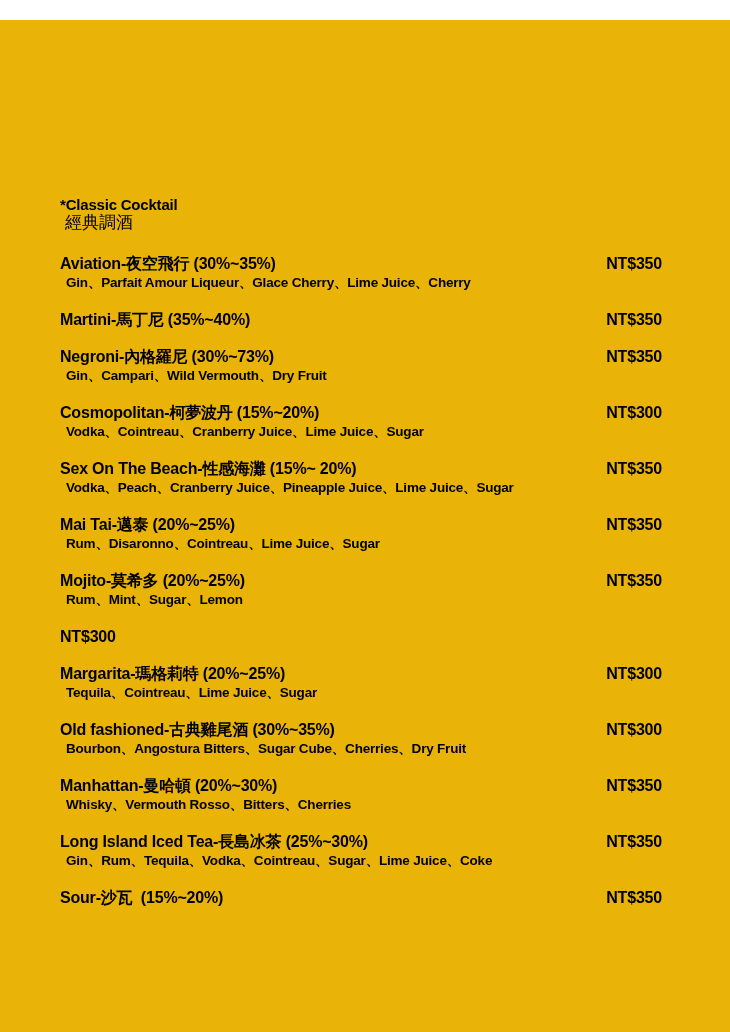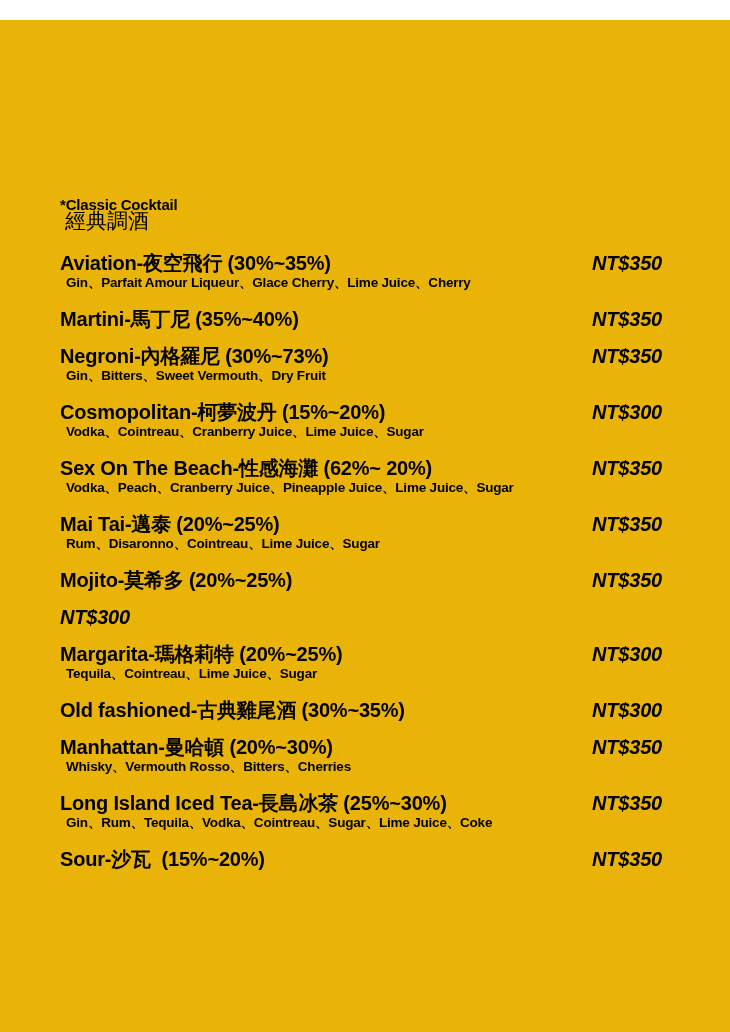--- a/index.html
+++ b/index.html
@@ -16,38 +16,38 @@
     overflow: hidden;
     margin-top: 20px;
   }
   .header { margin-bottom: 22px; }
   .header-en {
     font-size: 15px;
     line-height: 18px;
     letter-spacing: -0.2px;
   }
   .header-zh {
-    font-size: 21px;
+    font-size: 17px;
     line-height: 18px;
     font-weight: normal;
-    font-family: Liberation Mono, monospace;
+    font-family: Liberation Serif, serif;
     padding-left: 5px;
   }
   .menu-item { margin-bottom: 18px; }
   .title-row {
     display: flex;
     justify-content: space-between;
     align-items: flex-start;
-    font-size: 20px;
+    font-size: 16px;
     line-height: 19px;
     white-space: pre-wrap;
     letter-spacing: -0.2px;
   }
   .item-title { }
-  .item-price { flex: none; font-style: italic; }
+  .item-price { flex: none; }
   .ingredients { padding-left: 6px; }
   .ing-line {
     font-size: 13.5px;
     line-height: 19px;
     white-space: pre-wrap;
     letter-spacing: -0.2px;
   }
   .ing-line.small {
     font-size: 11.5px;
     padding-left: 8px;
@@ -79,37 +79,37 @@
       <span class="item-price">NT$350</span>
     </div>
   </div>
 
   <div class="menu-item">
     <div class="title-row">
       <span class="item-title">Negroni-內格羅尼 (30%~73%)</span>
       <span class="item-price">NT$350</span>
     </div>
     <div class="ingredients">
-          <div class="ing-line">Gin、Bitters、Sweet Vermouth、Dry Fruit</div>
+          <div class="ing-line">Gin、Campari、Wild Vermouth、Dry Fruit</div>
         </div>
   </div>
 
   <div class="menu-item">
     <div class="title-row">
       <span class="item-title">Cosmopolitan-柯夢波丹 (15%~20%)</span>
       <span class="item-price">NT$300</span>
     </div>
     <div class="ingredients">
           <div class="ing-line">Vodka、Cointreau、Cranberry Juice、Lime Juice、Sugar</div>
         </div>
   </div>
 
   <div class="menu-item">
     <div class="title-row">
-      <span class="item-title">Sex On The Beach-性感海灘 (62%~ 20%)</span>
+      <span class="item-title">Sex On The Beach-性感海灘 (15%~ 20%)</span>
       <span class="item-price">NT$350</span>
     </div>
     <div class="ingredients">
           <div class="ing-line">Vodka、Peach、Cranberry Juice、Pineapple Juice、Lime Juice、Sugar</div>
         </div>
   </div>
 
   <div class="menu-item">
     <div class="title-row">
       <span class="item-title">Mai Tai-邁泰 (20%~25%)</span>
@@ -118,20 +118,23 @@
     <div class="ingredients">
           <div class="ing-line">Rum、Disaronno、Cointreau、Lime Juice、Sugar</div>
         </div>
   </div>
 
   <div class="menu-item">
     <div class="title-row">
       <span class="item-title">Mojito-莫希多 (20%~25%)</span>
       <span class="item-price">NT$350</span>
     </div>
+    <div class="ingredients">
+          <div class="ing-line">Rum、Mint、Sugar、Lemon</div>
+        </div>
   </div>
 
   <div class="menu-item">
     <div class="title-row">
       <span class="item-price">NT$300</span>
     </div>
   </div>
 
   <div class="menu-item">
     <div class="title-row">
@@ -141,20 +144,23 @@
     <div class="ingredients">
           <div class="ing-line">Tequila、Cointreau、Lime Juice、Sugar</div>
         </div>
   </div>
 
   <div class="menu-item">
     <div class="title-row">
       <span class="item-title">Old fashioned-古典雞尾酒 (30%~35%)</span>
       <span class="item-price">NT$300</span>
     </div>
+    <div class="ingredients">
+          <div class="ing-line">Bourbon、Angostura Bitters、Sugar Cube、Cherries、Dry Fruit</div>
+        </div>
   </div>
 
   <div class="menu-item">
     <div class="title-row">
       <span class="item-title">Manhattan-曼哈頓 (20%~30%)</span>
       <span class="item-price">NT$350</span>
     </div>
     <div class="ingredients">
           <div class="ing-line">Whisky、Vermouth Rosso、Bitters、Cherries</div>
         </div>

